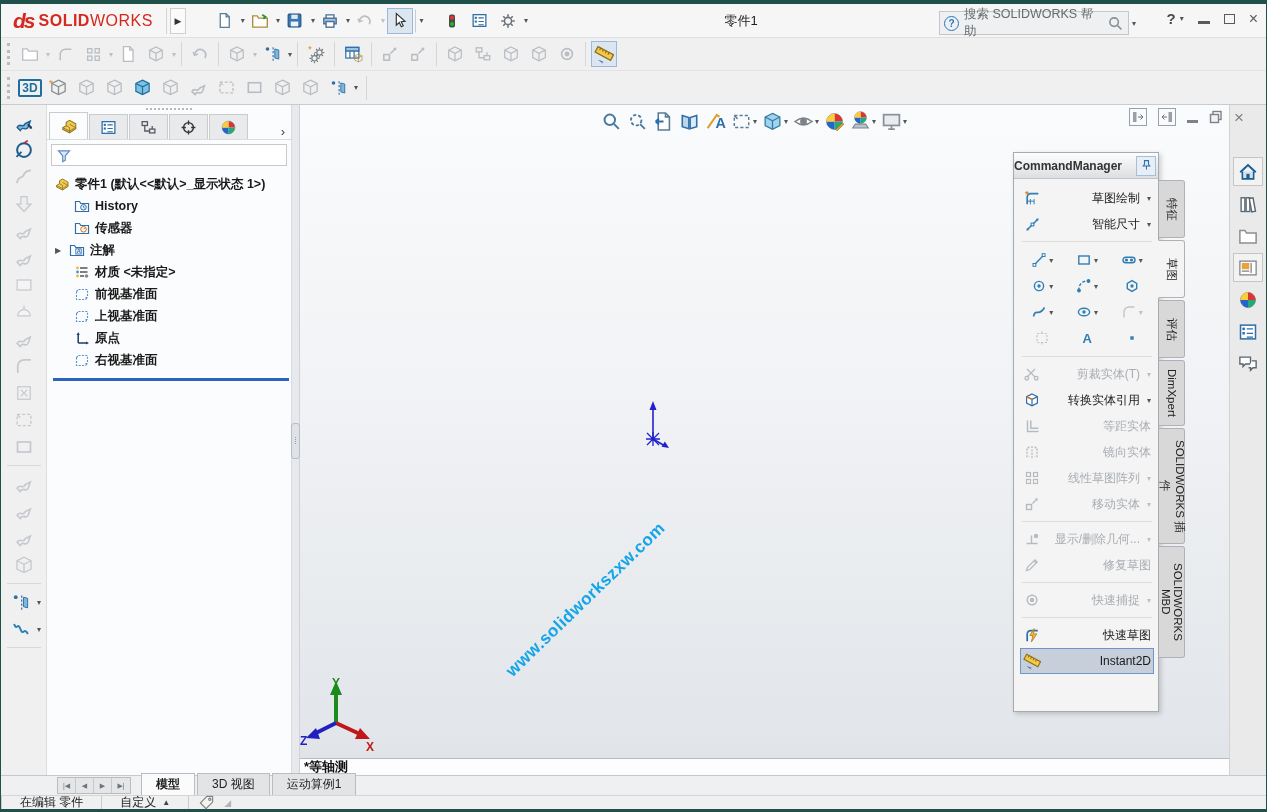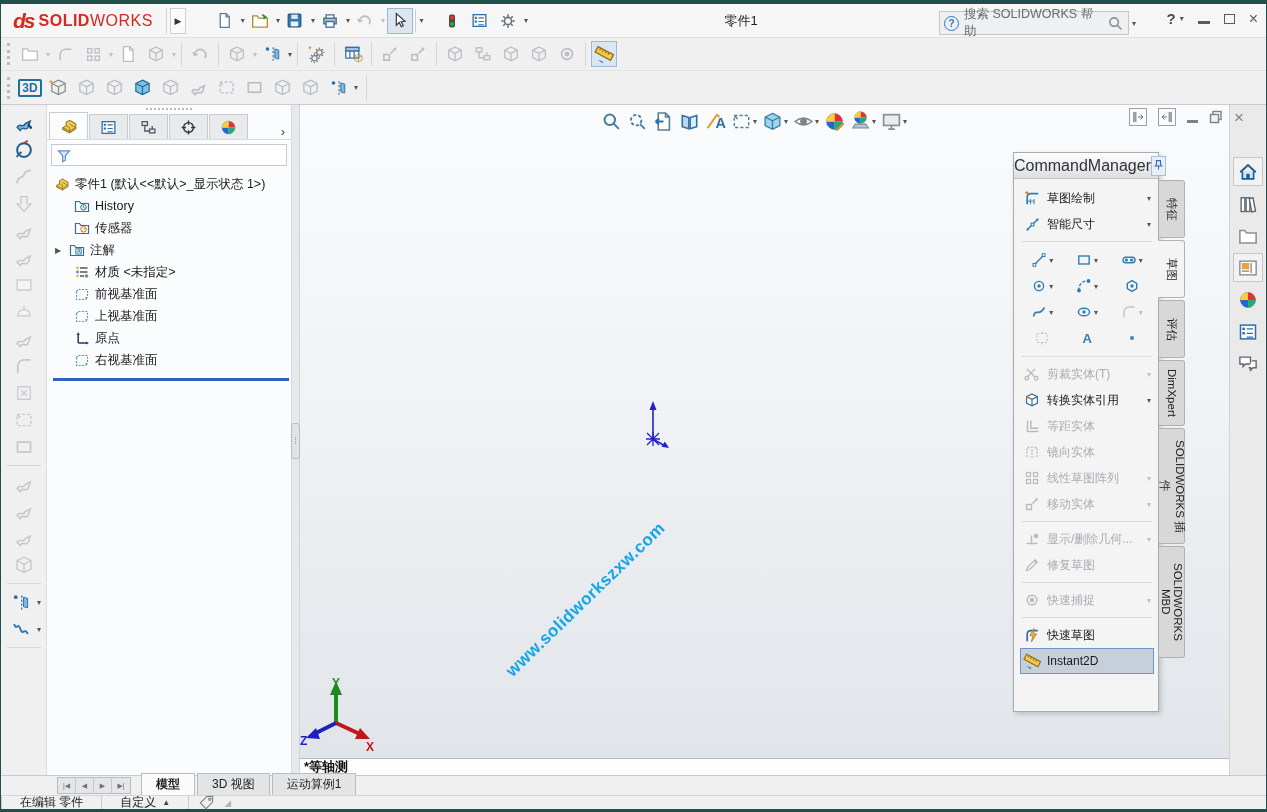--- a/index.html
+++ b/index.html
@@ -65,21 +65,21 @@
   .panel-grip span { width:46px; border-top:2px dotted #b8b8b8; }
   .ftabs { display:flex; align-items:flex-end; height:27px; padding-left:2px; border-bottom:1px solid #d9dbde; }
   .ftab { width:39px; height:25px; display:flex; align-items:center; justify-content:center;
     border:1px solid #c9cbce; border-bottom:none; background:#e9eaec; margin-right:1px; }
   .ftab.on { background:#fbfcfd; height:27px; }
   .ftab-more { margin-left:auto; margin-right:6px; color:#444; font-size:13px; }
   .filter-row { display:flex; align-items:center; margin:4px 4px 2px 4px; }
   .filter-input { flex:1; height:22px; border:1px solid #c6c9cd; background:#fff; padding-left:26px;
     font:inherit; }
   .funnel { position:absolute; left:9px; margin-top:1px; color:#5b8dc8; }
-  .tree { padding:5px 2px 0 6px; font-size:12.5px; }
+  .tree { padding:5px 2px 0 6px; font-size:12.5px;font-weight:bold; }
   .trow { display:flex; align-items:center; height:22px; gap:5px; white-space:nowrap; }
   .trow .exp { width:10px; font-size:8px; color:#555; text-align:center; }
   .ticon { width:17px; height:17px; flex:none; display:flex; align-items:center; justify-content:center; }
   .rollback { height:3px; background:#2b63bd; margin:7px 0 0 0; }
 
   .splitter { width:8px; background:#e7e9ec; border-right:1px solid #cfd2d6; position:relative; }
   .split-handle { position:absolute; top:318px; left:-1px; width:9px; height:36px; background:#dfe3e8;
     border:1px solid #b9bdc3; border-radius:3px; display:flex; align-items:center; justify-content:center;
     color:#8a8f96; font-size:9px; }
 
@@ -105,24 +105,24 @@
   .dw-box { width:18px; height:18px; border:1px solid #9aa0a6; display:flex; align-items:center;
     justify-content:center; color:#6b7177; font-size:9px; background:transparent; }
   .dw-glyph { color:#7c8288; display:flex; align-items:center; }
 
   
   .cmdmgr { position:absolute; left:1012px; top:152px; width:172px; height:560px; z-index:5; }
   .cm-panel { position:absolute; left:0; top:0; width:146px; height:560px; background:#f4f4f4;
     border:1px solid #a7abb0; box-shadow:2px 2px 5px rgba(0,0,0,.18); display:flex; flex-direction:column; }
   .cm-header { height:26px; background:linear-gradient(#fdfdfd,#dcdfe2); border-bottom:1px solid #c0c3c7;
     display:flex; align-items:center; }
-  .cm-title { flex:1; text-align:left; font-weight:normal; font-size:16px; color:#333; }
+  .cm-title { flex:1; text-align:left; font-weight:bold; font-size:12px; color:#333; }
   .cm-pin { width:20px; height:20px; margin-right:2px; background:#e8eef5; border:1px solid #a8bed6;
     display:flex; align-items:center; justify-content:center; color:#2f6ea8; }
-  .cm-body { flex:1; padding:6px 4px 0 6px; display:flex; flex-direction:column; }
+  .cm-body { flex:1; padding:6px 4px 0 6px; display:flex; flex-direction:column;text-align:right; }
   .cm-row { display:flex; align-items:center; height:26px; gap:6px; padding:0 2px; border:1px solid transparent; }
   .cm-row.dis { color:#a9adb2; }
   .cm-row .lbl { flex:1; font-size:12px; white-space:nowrap; overflow:hidden; }
   .cm-row.sel { background:#c6cfda; border:1px solid #6d96c8; }
   .cm-sep { height:1px; background:#dcdcdc; margin:4px 2px; }
   .cm-grid { display:grid; grid-template-columns:1fr 1fr 1fr; row-gap:2px; padding:2px 0; }
   .cm-cell { display:flex; align-items:center; justify-content:center; height:24px; color:#2f7fb5; gap:1px; }
   .cm-cell.dis { color:#c0c4c9; }
   .cm-icon { width:18px; height:18px; flex:none; display:flex; align-items:center; justify-content:center; color:#2f7fb5; }
   .dis .cm-icon { color:#b6bbc0; }

